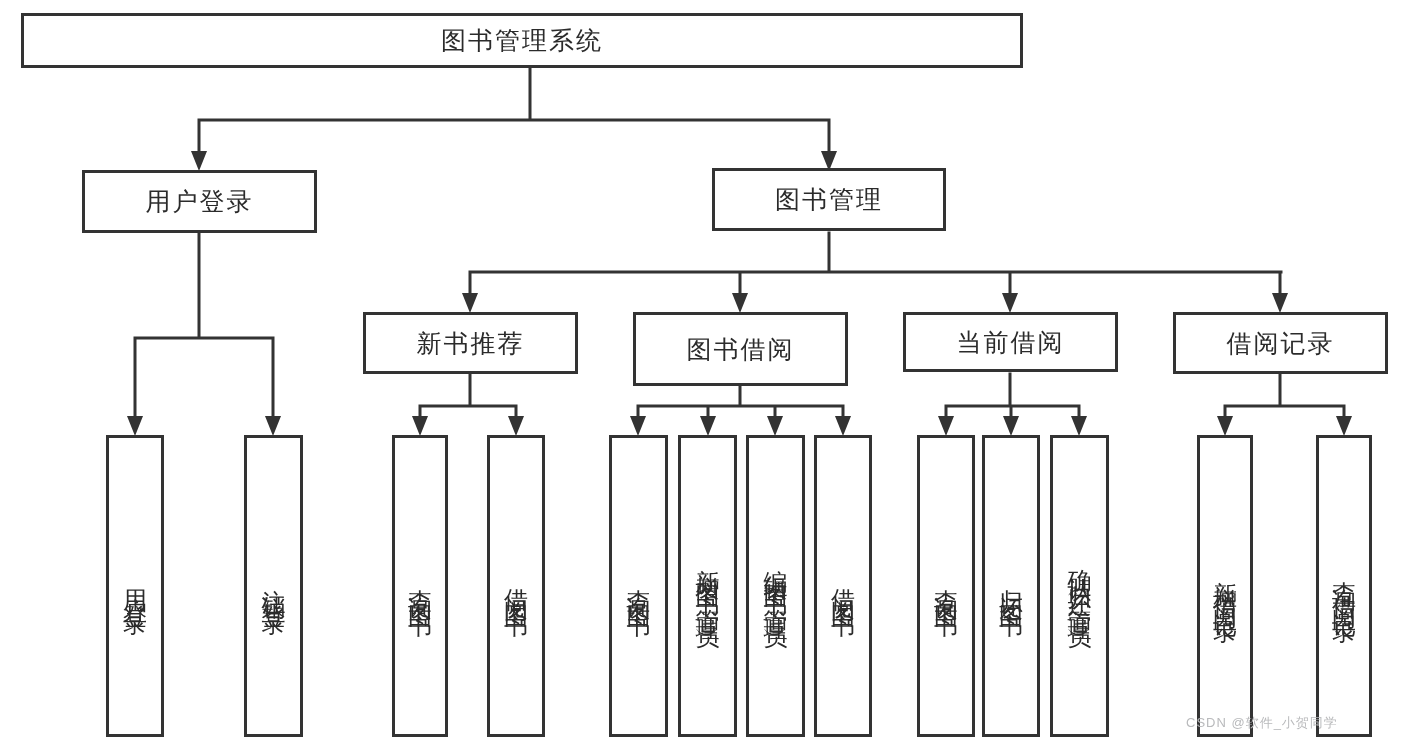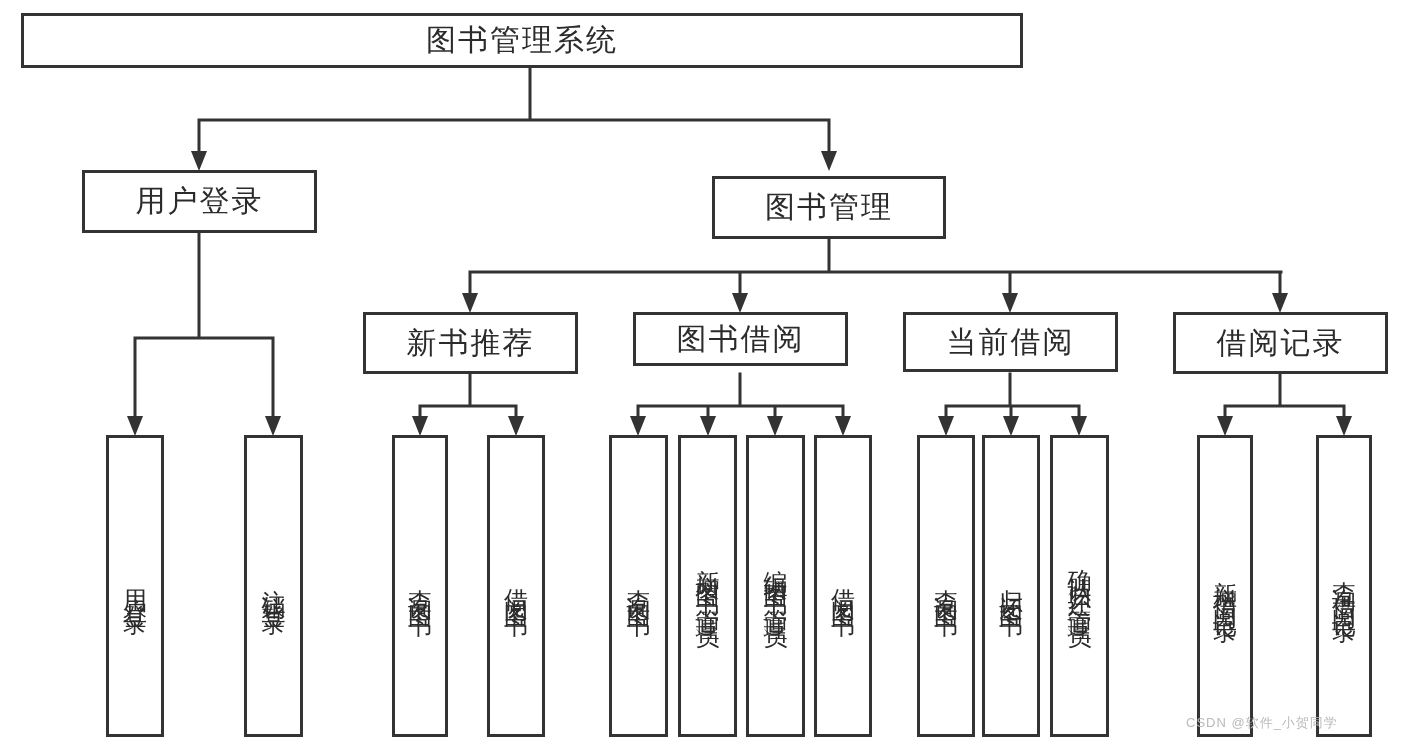--- a/index.html
+++ b/index.html
@@ -26,21 +26,21 @@
     position: absolute;
     box-sizing: border-box;
     border: 3px solid #333333;
     background: #ffffff;
     display: flex;
     align-items: center;
     justify-content: center;
     color: #2b2b2b;
   }
   .hlabel {
-    font-size: 30px;
+    font-size: 25px;
     letter-spacing: 2px;
     white-space: nowrap;
     color: #2b2b2b;
   }
   .leaf-label {
     writing-mode: vertical-rl;
     text-orientation: mixed;
     font-size: 24px;
     letter-spacing: 8px;
     line-height: 1;
@@ -103,28 +103,28 @@
     </g>
   </svg>
 
   <div class="node" style="left:21px;top:13px;width:1002px;height:55px;">
     <span class="hlabel">图书管理系统</span>
   </div>
 
   <div class="node" style="left:82px;top:170px;width:235px;height:63px;">
     <span class="hlabel">用户登录</span>
   </div>
-  <div class="node" style="left:712px;top:176px;width:234px;height:63px;">
+  <div class="node" style="left:712px;top:168px;width:234px;height:63px;">
     <span class="hlabel">图书管理</span>
   </div>
 
   <div class="node" style="left:363px;top:312px;width:215px;height:62px;justify-content:center;">
     <span class="hlabel">新书推荐</span>
   </div>
-  <div class="node" style="left:633px;top:312px;width:215px;height:54px;">
+  <div class="node" style="left:633px;top:312px;width:215px;height:74px;">
     <span class="hlabel">图书借阅</span>
   </div>
   <div class="node" style="left:903px;top:312px;width:215px;height:60px;">
     <span class="hlabel">当前借阅</span>
   </div>
   <div class="node" style="left:1173px;top:312px;width:215px;height:62px;">
     <span class="hlabel">借阅记录</span>
   </div>
 
   <div class="node" style="left:106px;top:435px;width:58px;height:302px;">

